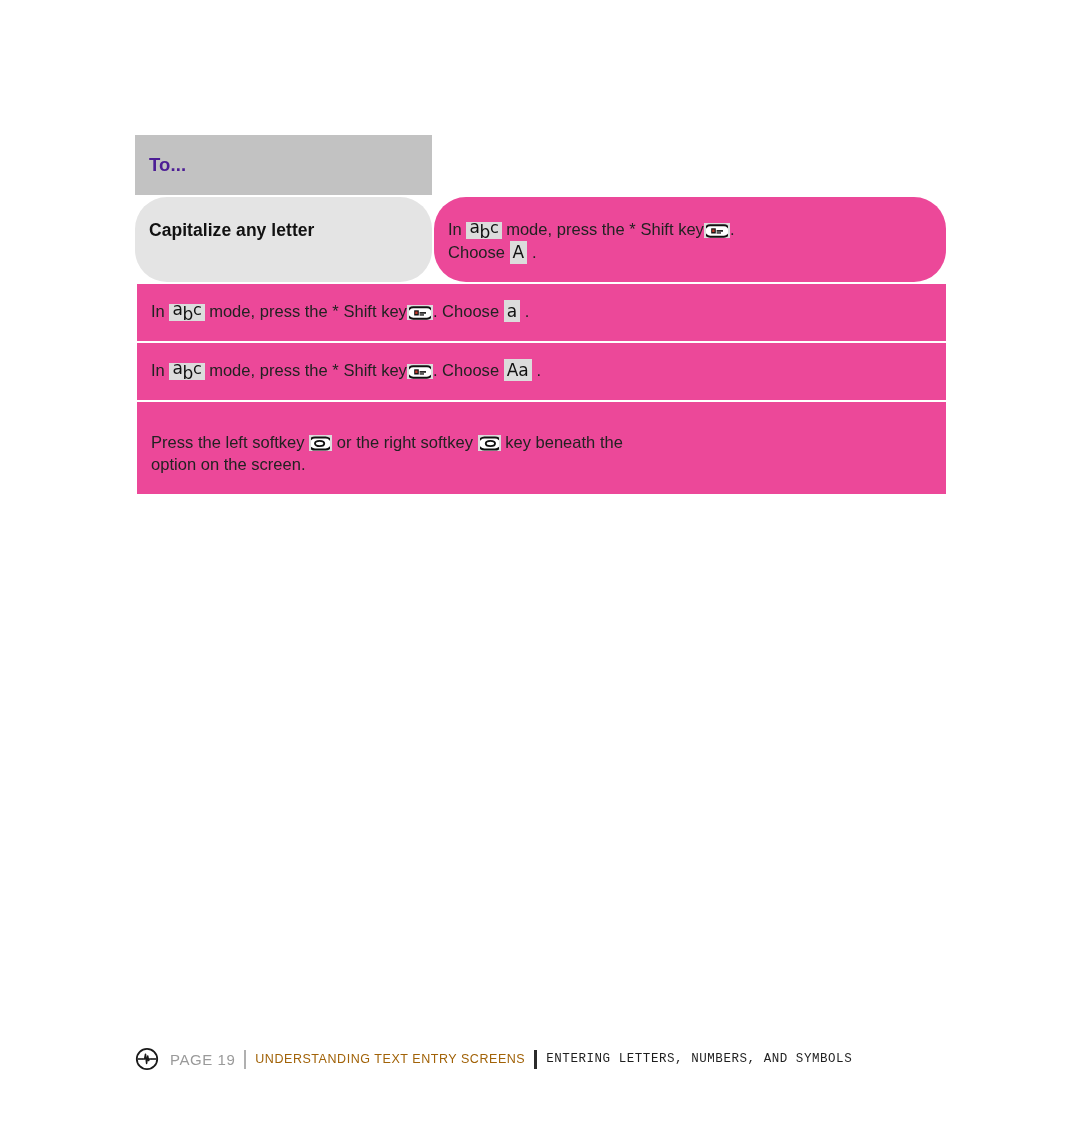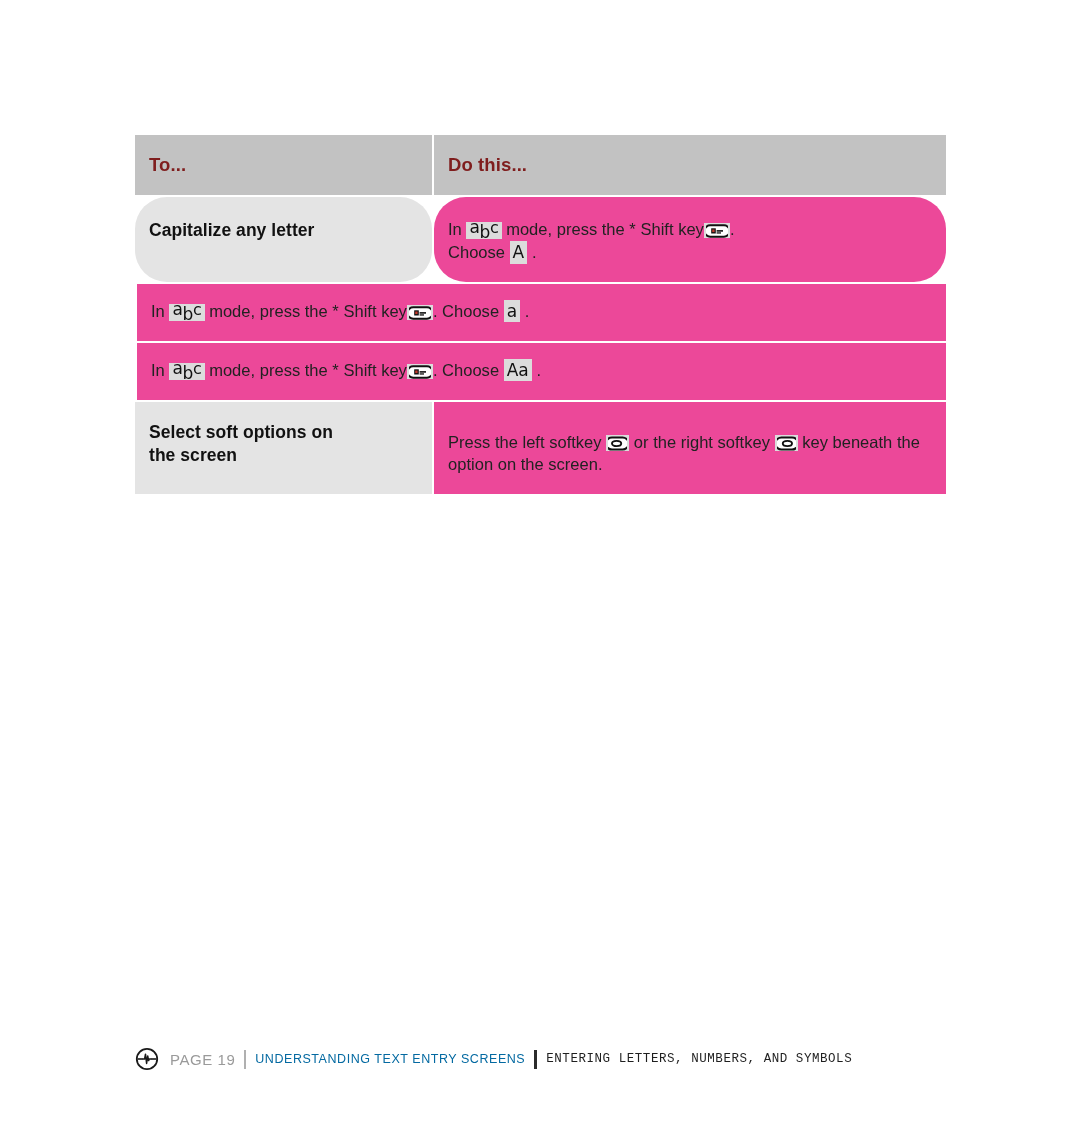--- a/index.html
+++ b/index.html
@@ -47,21 +47,21 @@
   .header-row .cell-left,
   .header-row .cell-right {
     background: #c2c2c2;
     padding-top: 19px;
     padding-bottom: 19px;
   }
 
   .hdr-text {
     font-size: 18.5px;
     font-weight: bold;
-    color: #7f1d1d;
+    color: #4c1d95;
     letter-spacing: 0.1px;
   }
 
   .row-label {
     font-size: 17.5px;
     font-weight: bold;
     color: #111111;
     line-height: 1.33;
     letter-spacing: 0.05px;
   }
@@ -149,42 +149,39 @@
   .f-sep-dark {
     display: inline-block;
     width: 3px;
     height: 19px;
     background: #2b2b2b;
     margin: 0 9px;
     vertical-align: middle;
   }
   .f-section {
     font-size: 12.5px;
-    color: #0369a1;
+    color: #a16207;
     letter-spacing: 0.55px;
   }
   .f-subsection {
     font-size: 12.5px;
     color: #1f1f1f;
     letter-spacing: 0.55px;
     font-family: Liberation Mono, monospace;
   }
   .footer-inner { display: flex; align-items: center; }
 </style>
 </head>
 <body>
 
 <div class="doc-table">
 
   <div class="trow header-row">
     <div class="cell-left">
       <span class="hdr-text">To...</span>
-    </div>
-    <div class="cell-right">
-      <span class="hdr-text">Do this...</span>
     </div>
   </div>
 
   <div class="trow row-h1">
     <div class="cell-left">
       <div class="row-label">Capitalize any letter</div>
     </div>
     <div class="cell-right">
       <div class="row-body">
         <span>In</span>
@@ -233,26 +230,20 @@
               <rect x="10.6" y="6.1" width="6.4" height="1.6" fill="#111111"></rect>
               <rect x="10.6" y="8.3" width="4.4" height="1.3" fill="#111111"></rect>
             </svg></span><span>. Choose</span>
         <span class="letter-chip">Aa</span>
         <span>.</span>
       </div>
     </div>
   </div>
 
   <div class="trow row-h4">
-    <div class="cell-left">
-      <div class="row-label">
-        <span>Select soft options on</span><br>
-        <span>the screen</span>
-      </div>
-    </div>
     <div class="cell-right">
       <div class="row-body">
         <span>Press the left softkey</span>
         <span class="key-icon"><svg width="19" height="15" viewBox="0 0 19 15">
               <path d="M4.0 1.4 H14.6 a5.6 5.6 0 0 1 0 12.2 H4.0 a2.2 2.2 0 0 1 0 -12.2 Z" fill="#ffffff" stroke="#111111" stroke-width="2"></path>
               <ellipse cx="8.6" cy="7.5" rx="4.6" ry="2.6" fill="none" stroke="#111111" stroke-width="1.9"></ellipse>
             </svg></span>
         <span>or the right softkey</span>
         <span class="key-icon"><svg width="19" height="15" viewBox="0 0 19 15">
               <path d="M15.0 1.4 H4.4 a5.6 5.6 0 0 0 0 12.2 H15.0 a2.2 2.2 0 0 0 0 -12.2 Z" fill="#ffffff" stroke="#111111" stroke-width="2"></path>

